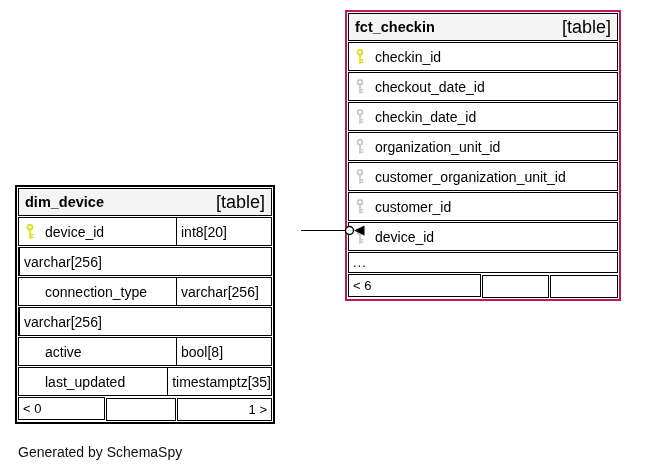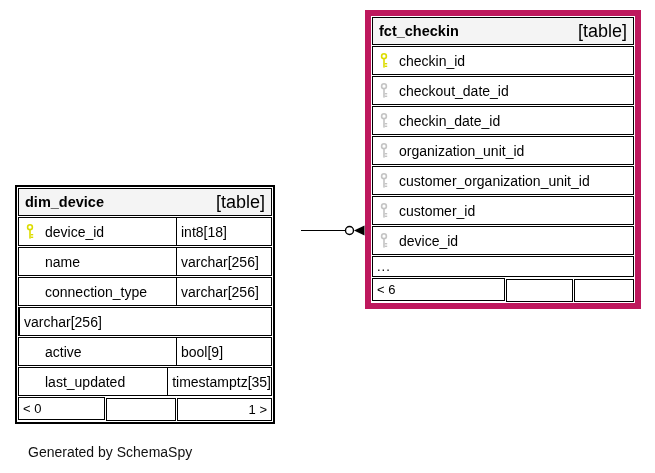--- a/index.html
+++ b/index.html
@@ -3,21 +3,21 @@
 <meta charset="utf-8">
 <style>
   html,body { margin:0; padding:0; }
   body {
     width:655px; height:473px; position:relative; overflow:hidden;
     background:#ffffff;
     font-family:"Liberation Sans","DejaVu Sans",sans-serif;
     color:#000;
   }
   .tbl { position:absolute; background:#ffffff; padding:1px; box-sizing:border-box; }
-  .tbl.fct { left:365px; top:10px;  width:276px; border:6px solid #be185d; }
+  .tbl.fct { left:345px; top:10px;  width:276px; border:2px solid #be185d; }
   .tbl.dim { left:15px;  top:185px; width:260px; border:2px solid #000; }
 
   .cell { border:1px solid #000; box-sizing:border-box; background:#fff; }
   .cell + .cell, .frow { margin-top:1px; }
 
   .header {
     height:28px; display:flex; align-items:center; justify-content:space-between;
     padding:0 6px; background:#f4f4f4;
   }
   .tname { font-weight:bold; font-size:14.5px; }
@@ -44,21 +44,21 @@
     height:23px; display:flex; align-items:center;
     padding:0 4px; font-size:13px; box-sizing:border-box;
   }
   .fcell + .fcell { margin-left:1px; }
   .fct .f1 { width:133px; } .fct .f2 { width:67px; } .fct .f3 { flex:1; }
   .dim .f1 { width:87px; }  .dim .f2 { width:70px; } .dim .f3 { flex:1; justify-content:flex-end; }
 
   .connector { position:absolute; left:301px; top:222px; }
 
   .credit {
-    position:absolute; left:28px; top:444px;
+    position:absolute; left:18px; top:444px;
     font-size:14px; color:#111;
   }
 </style>
 </head>
 <body>
 
 <div class="tbl fct">
   <div class="cell header">
     <span class="tname">fct_checkin</span>
     <span class="tbadge">[table]</span>
@@ -164,42 +164,39 @@
       <span class="keyicon pk">
           <svg width="8" height="15" viewBox="0 0 8 15">
             <circle cx="4" cy="3.2" r="2.4" fill="none" stroke="currentColor" stroke-width="1.6"></circle>
             <rect x="3.2" y="5.4" width="1.6" height="9.2" fill="currentColor"></rect>
             <rect x="4.8" y="10" width="2.4" height="1.4" fill="currentColor"></rect>
             <rect x="4.8" y="12.6" width="2.4" height="1.4" fill="currentColor"></rect>
           </svg>
         </span>
       <span class="cname">device_id</span>
     </div>
-    <div class="typecell">int8[18]</div>
-  </div>
-  <div class="cell row nokey">
-    <div class="namecell">
-        <span class="cname">name</span>
-      </div>
+    <div class="typecell">int8[20]</div>
+  </div>
+  <div class="cell row nokey">
     <div class="typecell">varchar[256]</div>
   </div>
   <div class="cell row nokey">
     <div class="namecell">
         <span class="cname">connection_type</span>
       </div>
     <div class="typecell">varchar[256]</div>
   </div>
   <div class="cell row nokey">
     <div class="typecell">varchar[256]</div>
   </div>
   <div class="cell row nokey">
     <div class="namecell">
         <span class="cname">active</span>
       </div>
-    <div class="typecell">bool[9]</div>
+    <div class="typecell">bool[8]</div>
   </div>
   <div class="cell row nokey">
     <div class="namecell">
         <span class="cname">last_updated</span>
       </div>
     <div class="typecell">timestamptz[35]</div>
   </div>
 
   <div class="frow">
     <div class="cell fcell f1">&lt; 0</div>

